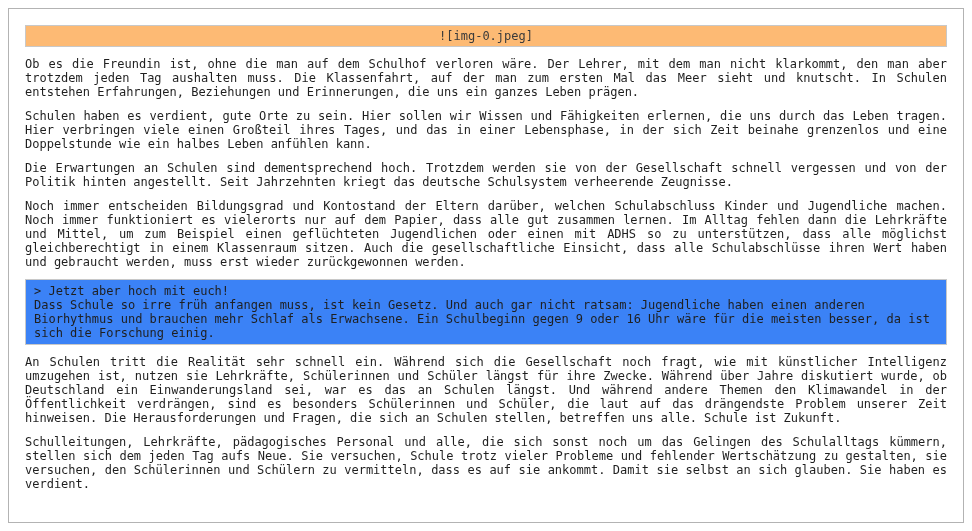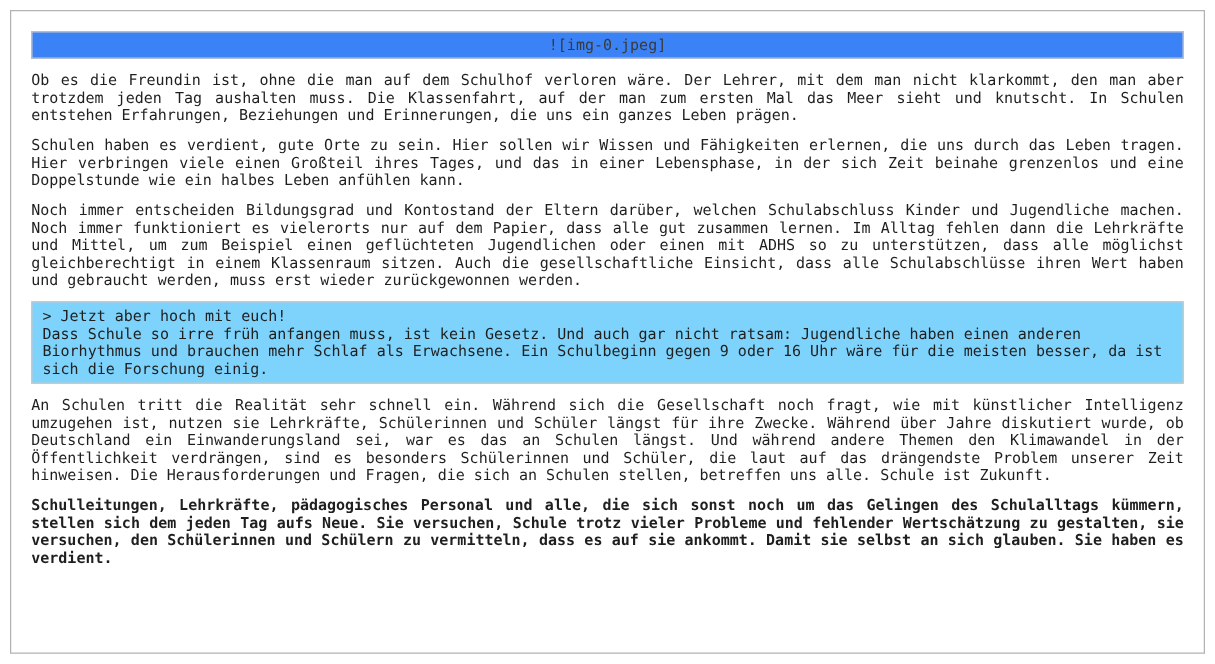--- a/index.html
+++ b/index.html
@@ -19,39 +19,39 @@
     box-sizing: border-box;
     border: 1px solid #b3b3b3;
     background: #ffffff;
     padding: 16px;
     font-family: "DejaVu Sans Mono", "Liberation Mono", monospace;
     color: #1f1f1f;
   }
   .img-box {
     box-sizing: border-box;
     border: 1px solid #c8c8c8;
-    background: #3b82f6;
+    background: #fdba74;
     text-align: center;
     padding: 3px 0;
     margin: 0 0 10px 0;
     font-size: 12px;
     line-height: 14px;
     color: #3a3a3a;
   }
   p.doc-para {
     margin: 0 0 10px 0;
     font-size: 12px;
     line-height: 14px;
     text-align: justify;
   }
-  p.doc-para:last-child { margin-bottom: 16px; font-weight: bold; }
+  p.doc-para:last-child { margin-bottom: 16px; }
   .quote-box {
     box-sizing: border-box;
     border: 1px solid #c8c8c8;
-    background: #7dd3fc;
+    background: #3b82f6;
     padding: 4px 8px;
     margin: 0 0 10px 0;
   }
   .quote-box div {
     font-size: 12px;
     line-height: 14px;
     text-align: left;
   }
 </style>
 </head>
@@ -60,20 +60,21 @@
 <div class="page">
 
   <div class="img-box">
     <span>![img-0.jpeg]</span>
   </div>
 
   <p class="doc-para">Ob es die Freundin ist, ohne die man auf dem Schulhof verloren wäre. Der Lehrer, mit dem man nicht klarkommt, den man aber trotzdem jeden Tag aushalten muss. Die Klassenfahrt, auf der man zum ersten Mal das Meer sieht und knutscht. In Schulen entstehen Erfahrungen, Beziehungen und Erinnerungen, die uns ein ganzes Leben prägen.</p>
 
   <p class="doc-para">Schulen haben es verdient, gute Orte zu sein. Hier sollen wir Wissen und Fähigkeiten erlernen, die uns durch das Leben tragen. Hier verbringen viele einen Großteil ihres Tages, und das in einer Lebensphase, in der sich Zeit beinahe grenzenlos und eine Doppelstunde wie ein halbes Leben anfühlen kann.</p>
 
+  <p class="doc-para">Die Erwartungen an Schulen sind dementsprechend hoch. Trotzdem werden sie von der Gesellschaft schnell vergessen und von der Politik hinten angestellt. Seit Jahrzehnten kriegt das deutsche Schulsystem verheerende Zeugnisse.</p>
 
   <p class="doc-para">Noch immer entscheiden Bildungsgrad und Kontostand der Eltern darüber, welchen Schulabschluss Kinder und Jugendliche machen. Noch immer funktioniert es vielerorts nur auf dem Papier, dass alle gut zusammen lernen. Im Alltag fehlen dann die Lehrkräfte und Mittel, um zum Beispiel einen geflüchteten Jugendlichen oder einen mit ADHS so zu unterstützen, dass alle möglichst gleichberechtigt in einem Klassenraum sitzen. Auch die gesellschaftliche Einsicht, dass alle Schulabschlüsse ihren Wert haben und gebraucht werden, muss erst wieder zurückgewonnen werden.</p>
 
   <div class="quote-box">
     <div>&gt; Jetzt aber hoch mit euch!</div>
     <div>Dass Schule so irre früh anfangen muss, ist kein Gesetz. Und auch gar nicht ratsam: Jugendliche haben einen anderen Biorhythmus und brauchen mehr Schlaf als Erwachsene. Ein Schulbeginn gegen 9 oder 16 Uhr wäre für die meisten besser, da ist sich die Forschung einig.</div>
   </div>
 
   <p class="doc-para">An Schulen tritt die Realität sehr schnell ein. Während sich die Gesellschaft noch fragt, wie mit künstlicher Intelligenz umzugehen ist, nutzen sie Lehrkräfte, Schülerinnen und Schüler längst für ihre Zwecke. Während über Jahre diskutiert wurde, ob Deutschland ein Einwanderungsland sei, war es das an Schulen längst. Und während andere Themen den Klimawandel in der Öffentlichkeit verdrängen, sind es besonders Schülerinnen und Schüler, die laut auf das drängendste Problem unserer Zeit hinweisen. Die Herausforderungen und Fragen, die sich an Schulen stellen, betreffen uns alle. Schule ist Zukunft.</p>
 

